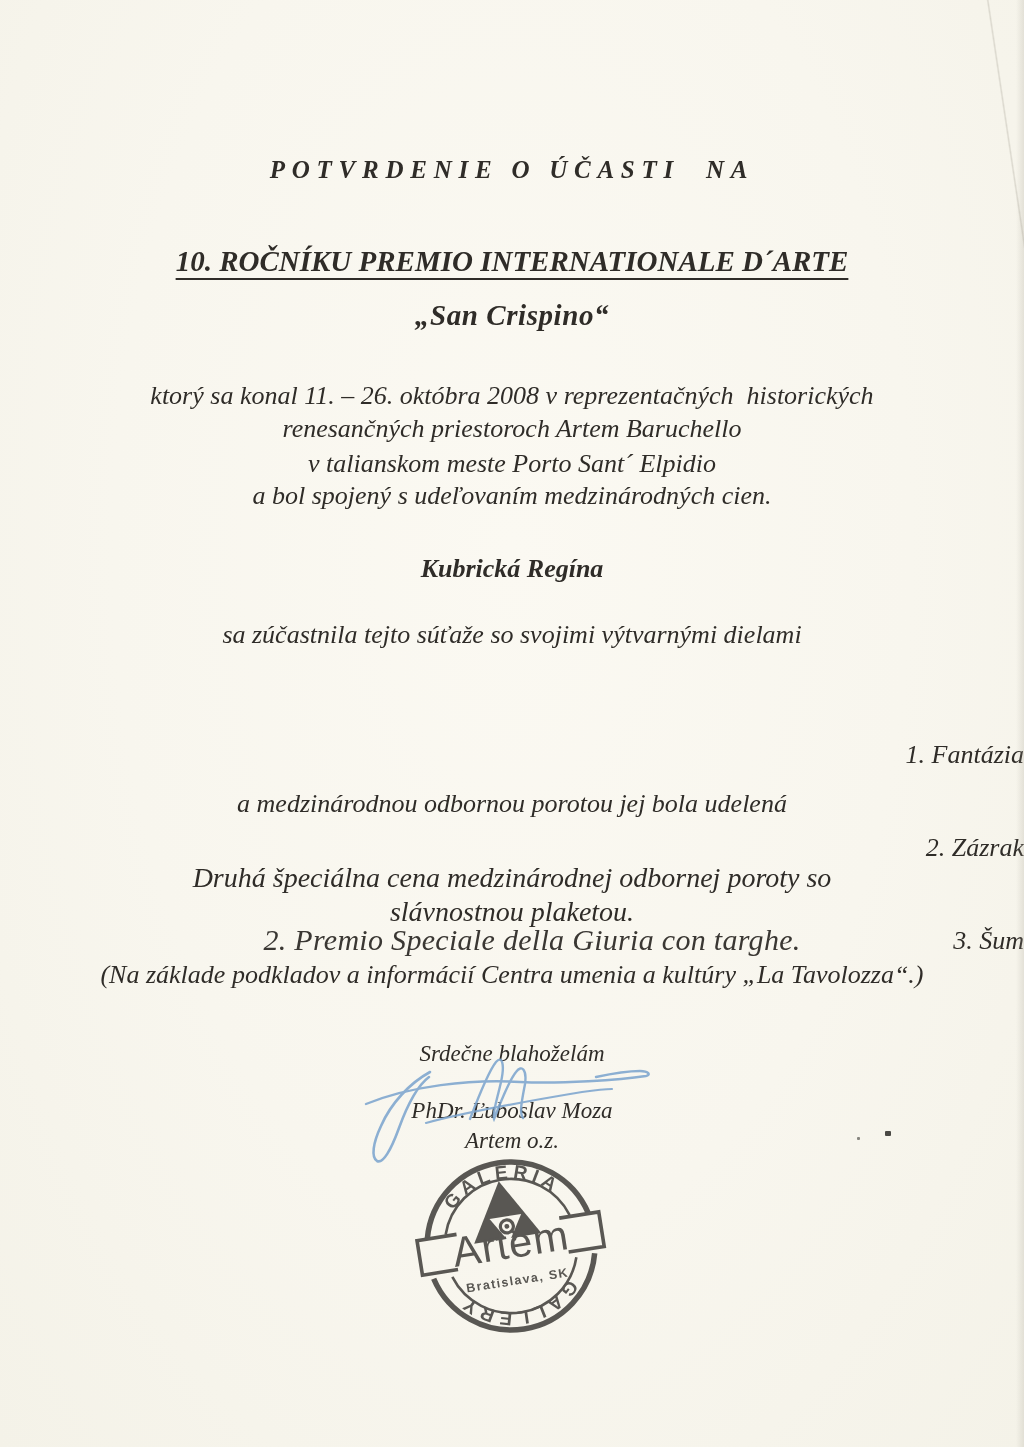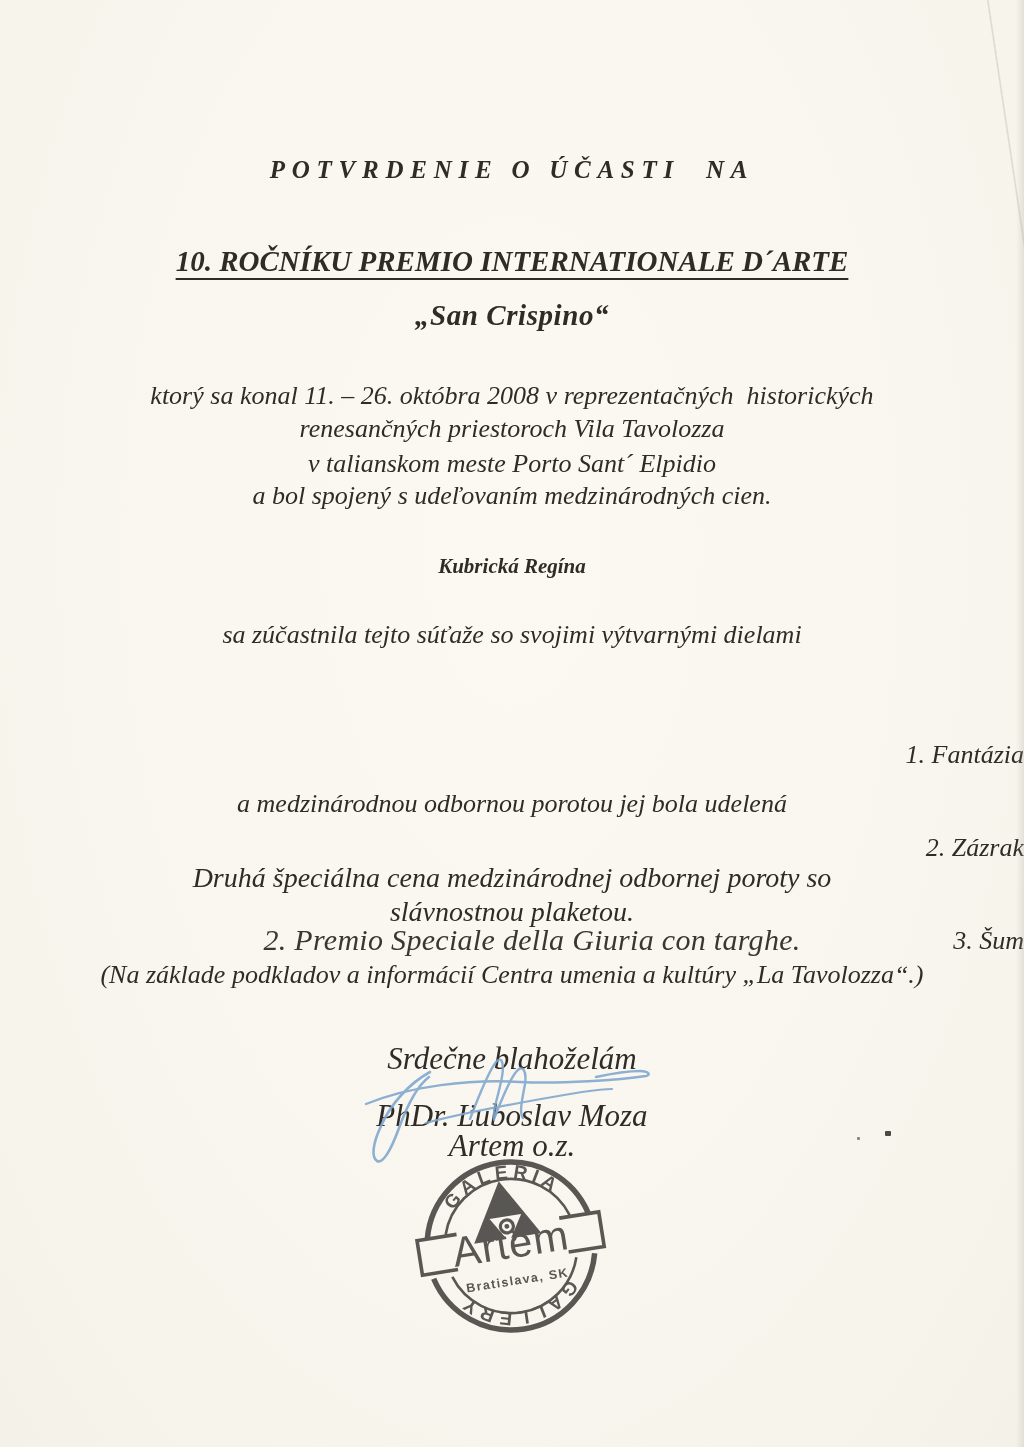--- a/index.html
+++ b/index.html
@@ -24,26 +24,26 @@
     letter-spacing:0.27em;
   }
   .heading{
     font-size:29px;font-weight:700;
     text-decoration:underline;
     text-decoration-thickness:2px;
     text-underline-offset:7px;
   }
   .event-name{font-size:29px;font-weight:700;letter-spacing:0.02em;text-align:center;}
   .body-text{font-size:26px;}
-  .name-line{font-size:21px;font-weight:700;}
+  .name-line{font-size:26px;font-weight:700;}
   .artworks{font-size:26px;line-height:31px;text-align:right;}
   .award-bold{font-size:28px;font-weight:400;}
   .premio{font-size:30px;color:#3a3733;letter-spacing:0.01em;margin-left:40px;}
   .note{font-size:26px;}
-  .sig-text{font-size:31px;}
+  .sig-text{font-size:23px;}
   .speck{position:absolute;background:#2c2a27;border-radius:1px;}
   .crease{
     position:absolute;
     left:984px;top:-15px;
     width:3px;height:490px;
     background:linear-gradient(to right, rgba(0,0,0,0), rgba(186,182,170,0.45), rgba(0,0,0,0));
     transform:rotate(-8.5deg);
     transform-origin:top center;
   }
   .edge-shade{
@@ -55,21 +55,21 @@
 </head>
 <body>
 
 <div class="page">
 
   <div class="tline doc-title" style="top:156px">POTVRDENIE O ÚČASTI  NA</div>
   <div class="tline heading" style="top:245px">10. ROČNÍKU PREMIO INTERNATIONALE D´ARTE</div>
   <div class="tline event-name" style="top:299px">„San Crispino“</div>
 
   <div class="tline body-text" style="top:381px">ktorý sa konal 11. – 26. októbra 2008 v reprezentačných  historických</div>
-  <div class="tline body-text" style="top:414px">renesančných priestoroch Vila Tavolozza</div>
+  <div class="tline body-text" style="top:414px">renesančných priestoroch Artem Baruchello</div>
   <div class="tline body-text" style="top:449px">v talianskom meste Porto Sant´ Elpidio</div>
   <div class="tline body-text" style="top:481px">a bol spojený s udeľovaním medzinárodných cien.</div>
 
   <div class="tline name-line" style="top:554px">Kubrická Regína</div>
   <div class="tline body-text" style="top:620px">sa zúčastnila tejto súťaže so svojimi výtvarnými dielami</div>
 
   <div class="tline artworks" style="top:677px">
     <div>1. Fantázia</div>
     <div>2. Zázrak</div>
     <div>3. Šum</div>

